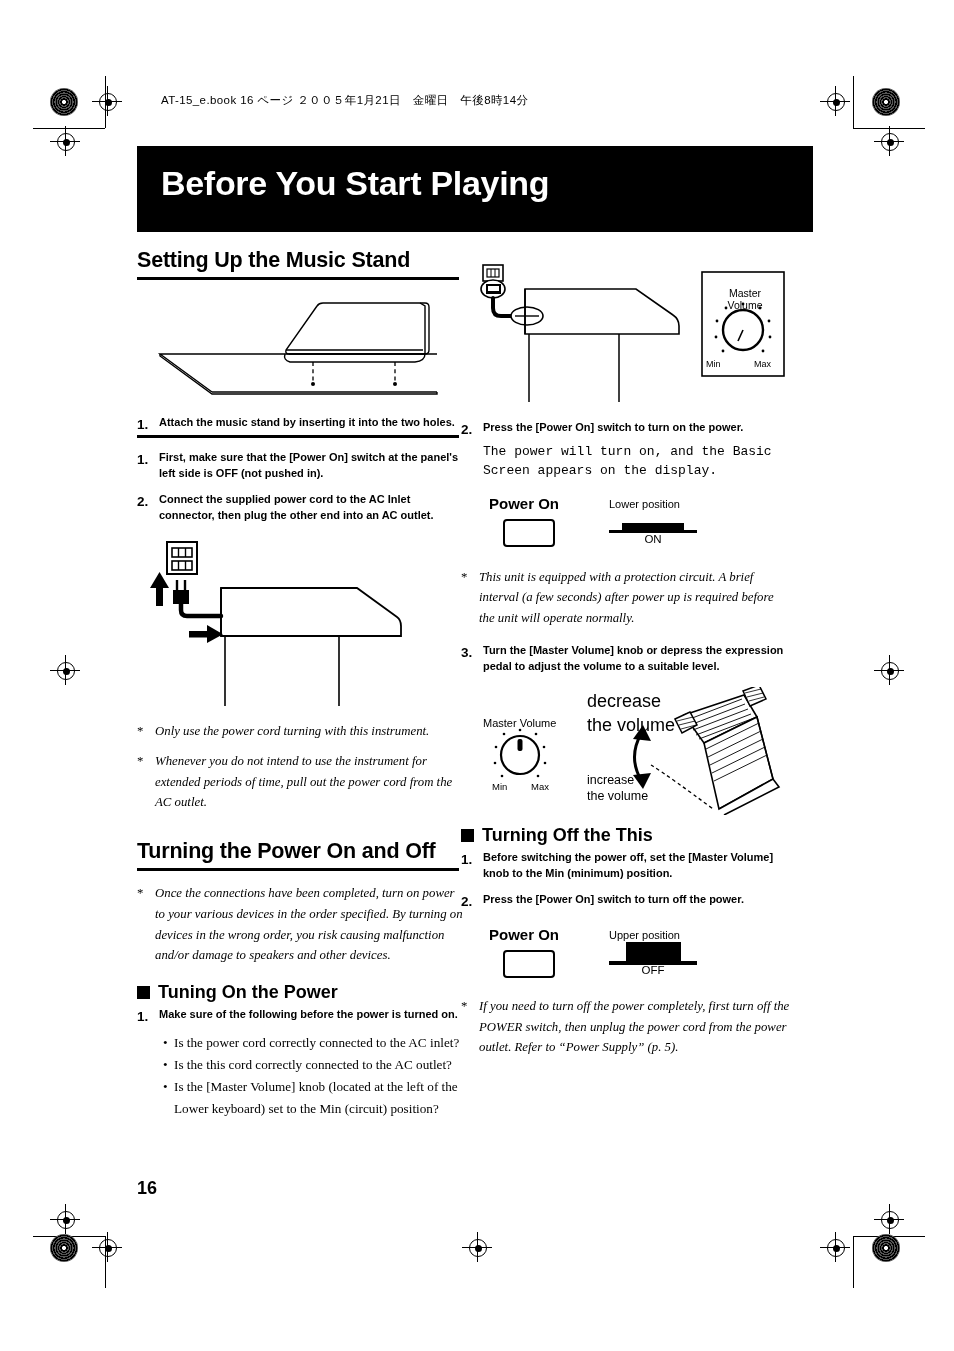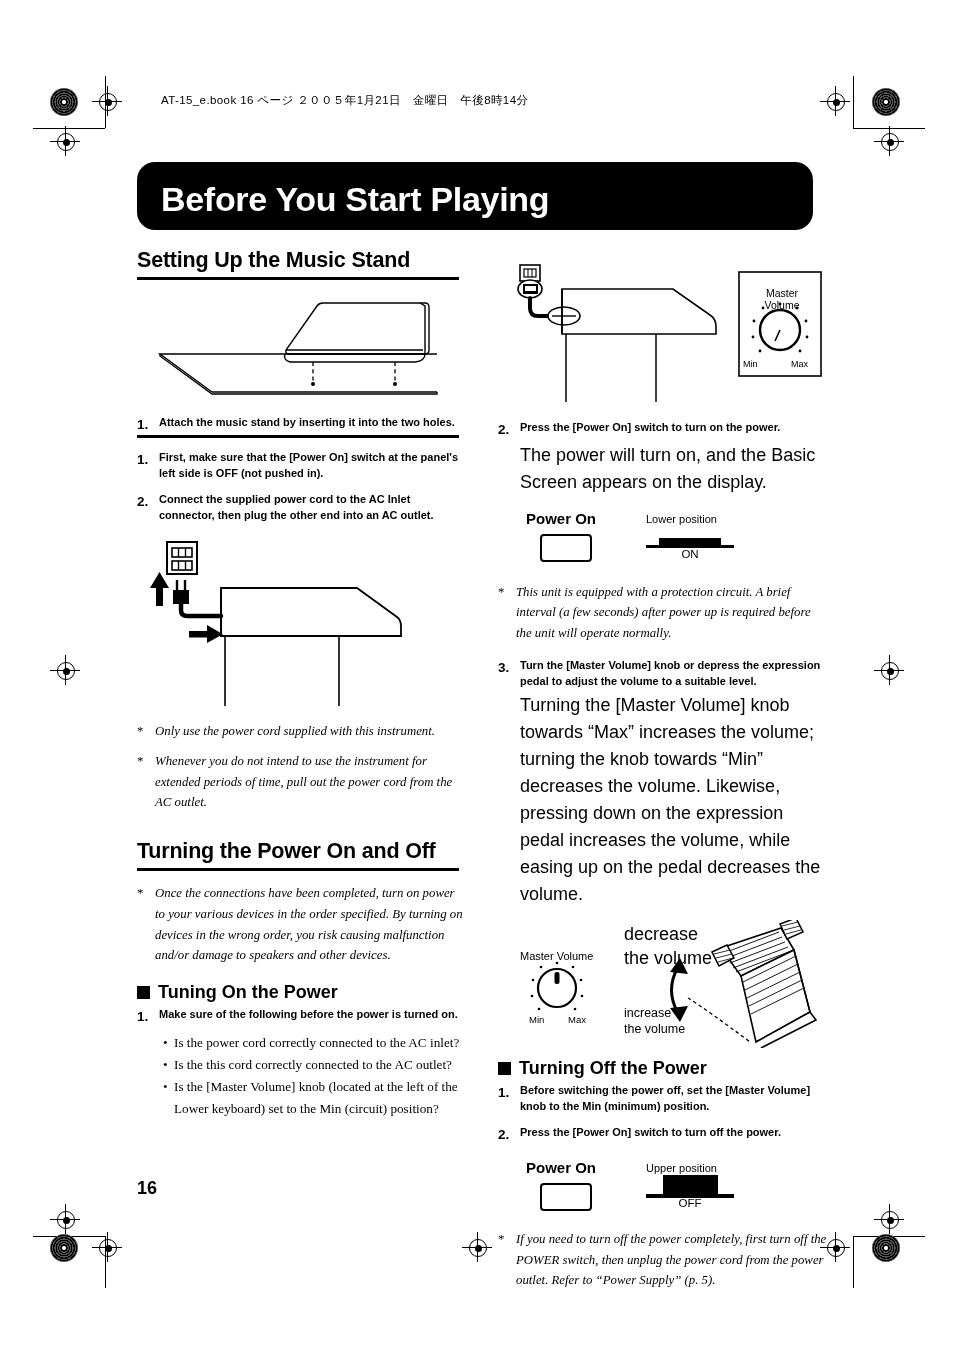--- a/index.html
+++ b/index.html
@@ -20,37 +20,37 @@
             background:
               radial-gradient(circle at 50% 50%, #fff 0 2px, transparent 2px),
               repeating-radial-gradient(circle at 50% 50%, #000 0 1.2px, #555 1.2px 2.4px),
               #000;}
   .croprule{position:absolute;background:#000;}
 
   .header-text{position:absolute;left:128px;top:93px;font-size:11.5px;
                font-family:"Liberation Sans",sans-serif;letter-spacing:.4px;white-space:nowrap;margin-left:33px;}
 
   
-  .banner{position:absolute;left:137px;top:162px;width:676px;height:68px;
-          background:#000;border-radius:18px;}
+  .banner{position:absolute;left:137px;top:146px;width:676px;height:86px;
+          background:#000;border-radius:0;}
   .banner-title{position:absolute;left:24px;top:18px;color:#fff;font-size:34px;
                 font-weight:bold;letter-spacing:-0.3px;}
 
   
   .col{position:absolute;width:330px;}
   .colL{left:137px;top:248px;}
-  .colR{left:498px;top:262px;}
+  .colR{left:461px;top:262px;}
 
   h2.sec{font-size:21.5px;font-weight:bold;margin:0 0 4px 0;letter-spacing:-0.2px;}
   .rule{height:3px;background:#000;margin:0 0 12px 0;width:322px;}
 
   .step{display:flex;margin:11px 0 0 0;}
   .step .num{font-size:13.5px;font-weight:bold;width:22px;flex:none;line-height:1.45;}
   .step .txt{font-size:11px;font-weight:bold;line-height:1.45;}
-  .body-note{font-family:Liberation Sans, sans-serif;font-size:18px;line-height:1.5;
+  .body-note{font-family:Liberation Mono, monospace;font-size:13px;line-height:1.5;
              margin:2px 0 0 22px;}
   .note{display:flex;margin:9px 0 0 0;font-family:"Liberation Serif",serif;
         font-style:italic;font-size:12.8px;line-height:1.62;}
   .note .star{width:18px;flex:none;font-style:normal;}
   .bullets{margin:5px 0 0 26px;font-family:"Liberation Serif",serif;font-size:13.2px;
            line-height:1.62;}
   .bullets div{display:flex;margin-bottom:1px;}
   .bullets .dot{width:11px;flex:none;}
   h3.sub{font-size:18px;font-weight:bold;margin:16px 0 4px 0;display:flex;align-items:center;}
   h3.sub .sq{width:13px;height:13px;background:#000;display:inline-block;margin-right:8px;}
@@ -210,21 +210,21 @@
           <path d="M84 50 L220 50 L260 79 Q264 82 264 88 L264 98 L84 98 Z"></path>
           <path d="M84 50 L84 98"></path>
         </g>
         <line x1="88" y1="98" x2="88" y2="168" stroke="#000" stroke-width="1.6"></line>
         <line x1="202" y1="98" x2="202" y2="168" stroke="#000" stroke-width="1.6"></line>
       </svg>
     </div>
 
     <div class="note">
       <span class="star">*</span>
-      <span>Only use the power cord supplied with this instrument.</span>
+      <span>Only use the power cord turning with this instrument.</span>
     </div>
     <div class="note">
       <span class="star">*</span>
       <span>Whenever you do not intend to use the instrument for extended periods of time, pull out the power cord from the AC outlet.</span>
     </div>
 
     <h2 class="sec" style="margin-top:26px">Turning the Power On and Off</h2>
     <div class="rule"></div>
 
     <div class="note" style="margin-top:4px">
@@ -322,21 +322,20 @@
 
     <div class="note" style="margin-top:20px">
       <span class="star">*</span>
       <span>This unit is equipped with a protection circuit. A brief interval (a few seconds) after power up is required before the unit will operate normally.</span>
     </div>
 
     <div class="step" style="margin-top:14px">
       <span class="num">3.</span>
       <span class="txt">Turn the [Master Volume] knob or depress the expression pedal to adjust the volume to a suitable level.</span>
     </div>
-    <div class="body-note">Turning the [Master Volume] knob towards “Max” increases the volume; turning the knob towards “Min” decreases the volume. Likewise, pressing down on the expression pedal increases the volume, while easing up on the pedal decreases the volume.</div>
 
     <div class="fig" style="margin-top:12px;height:128px;">
       <svg width="330" height="128" viewBox="0 0 330 128">
 
         <g>
           <circle cx="59" cy="68" r="19" fill="#fff" stroke="#000" stroke-width="2.2"></circle>
           <rect x="56.5" y="52" width="5" height="12" rx="2" fill="#000"></rect>
           <g fill="#000">
             <circle cx="59" cy="43" r="1.3"></circle>
               <circle cx="43" cy="47" r="1.3"></circle>
@@ -403,21 +402,21 @@
         <div>the volume</div>
       </div>
       <div style="position:absolute;left:126px;top:85px;font-size:12.5px;line-height:1.35;">
         <div>increase</div>
         <div>the volume</div>
       </div>
     </div>
 
     <h3 class="sub" style="margin-top:10px">
       <span class="sq"></span>
-      <span>Turning Off the Power</span>
+      <span>Turning Off the This</span>
     </h3>
 
     <div class="step" style="margin-top:4px">
       <span class="num">1.</span>
       <span class="txt">Before switching the power off, set the [Master Volume] knob to the Min (minimum) position.</span>
     </div>
     <div class="step">
       <span class="num">2.</span>
       <span class="txt">Press the [Power On] switch to turn off the power.</span>
     </div>

